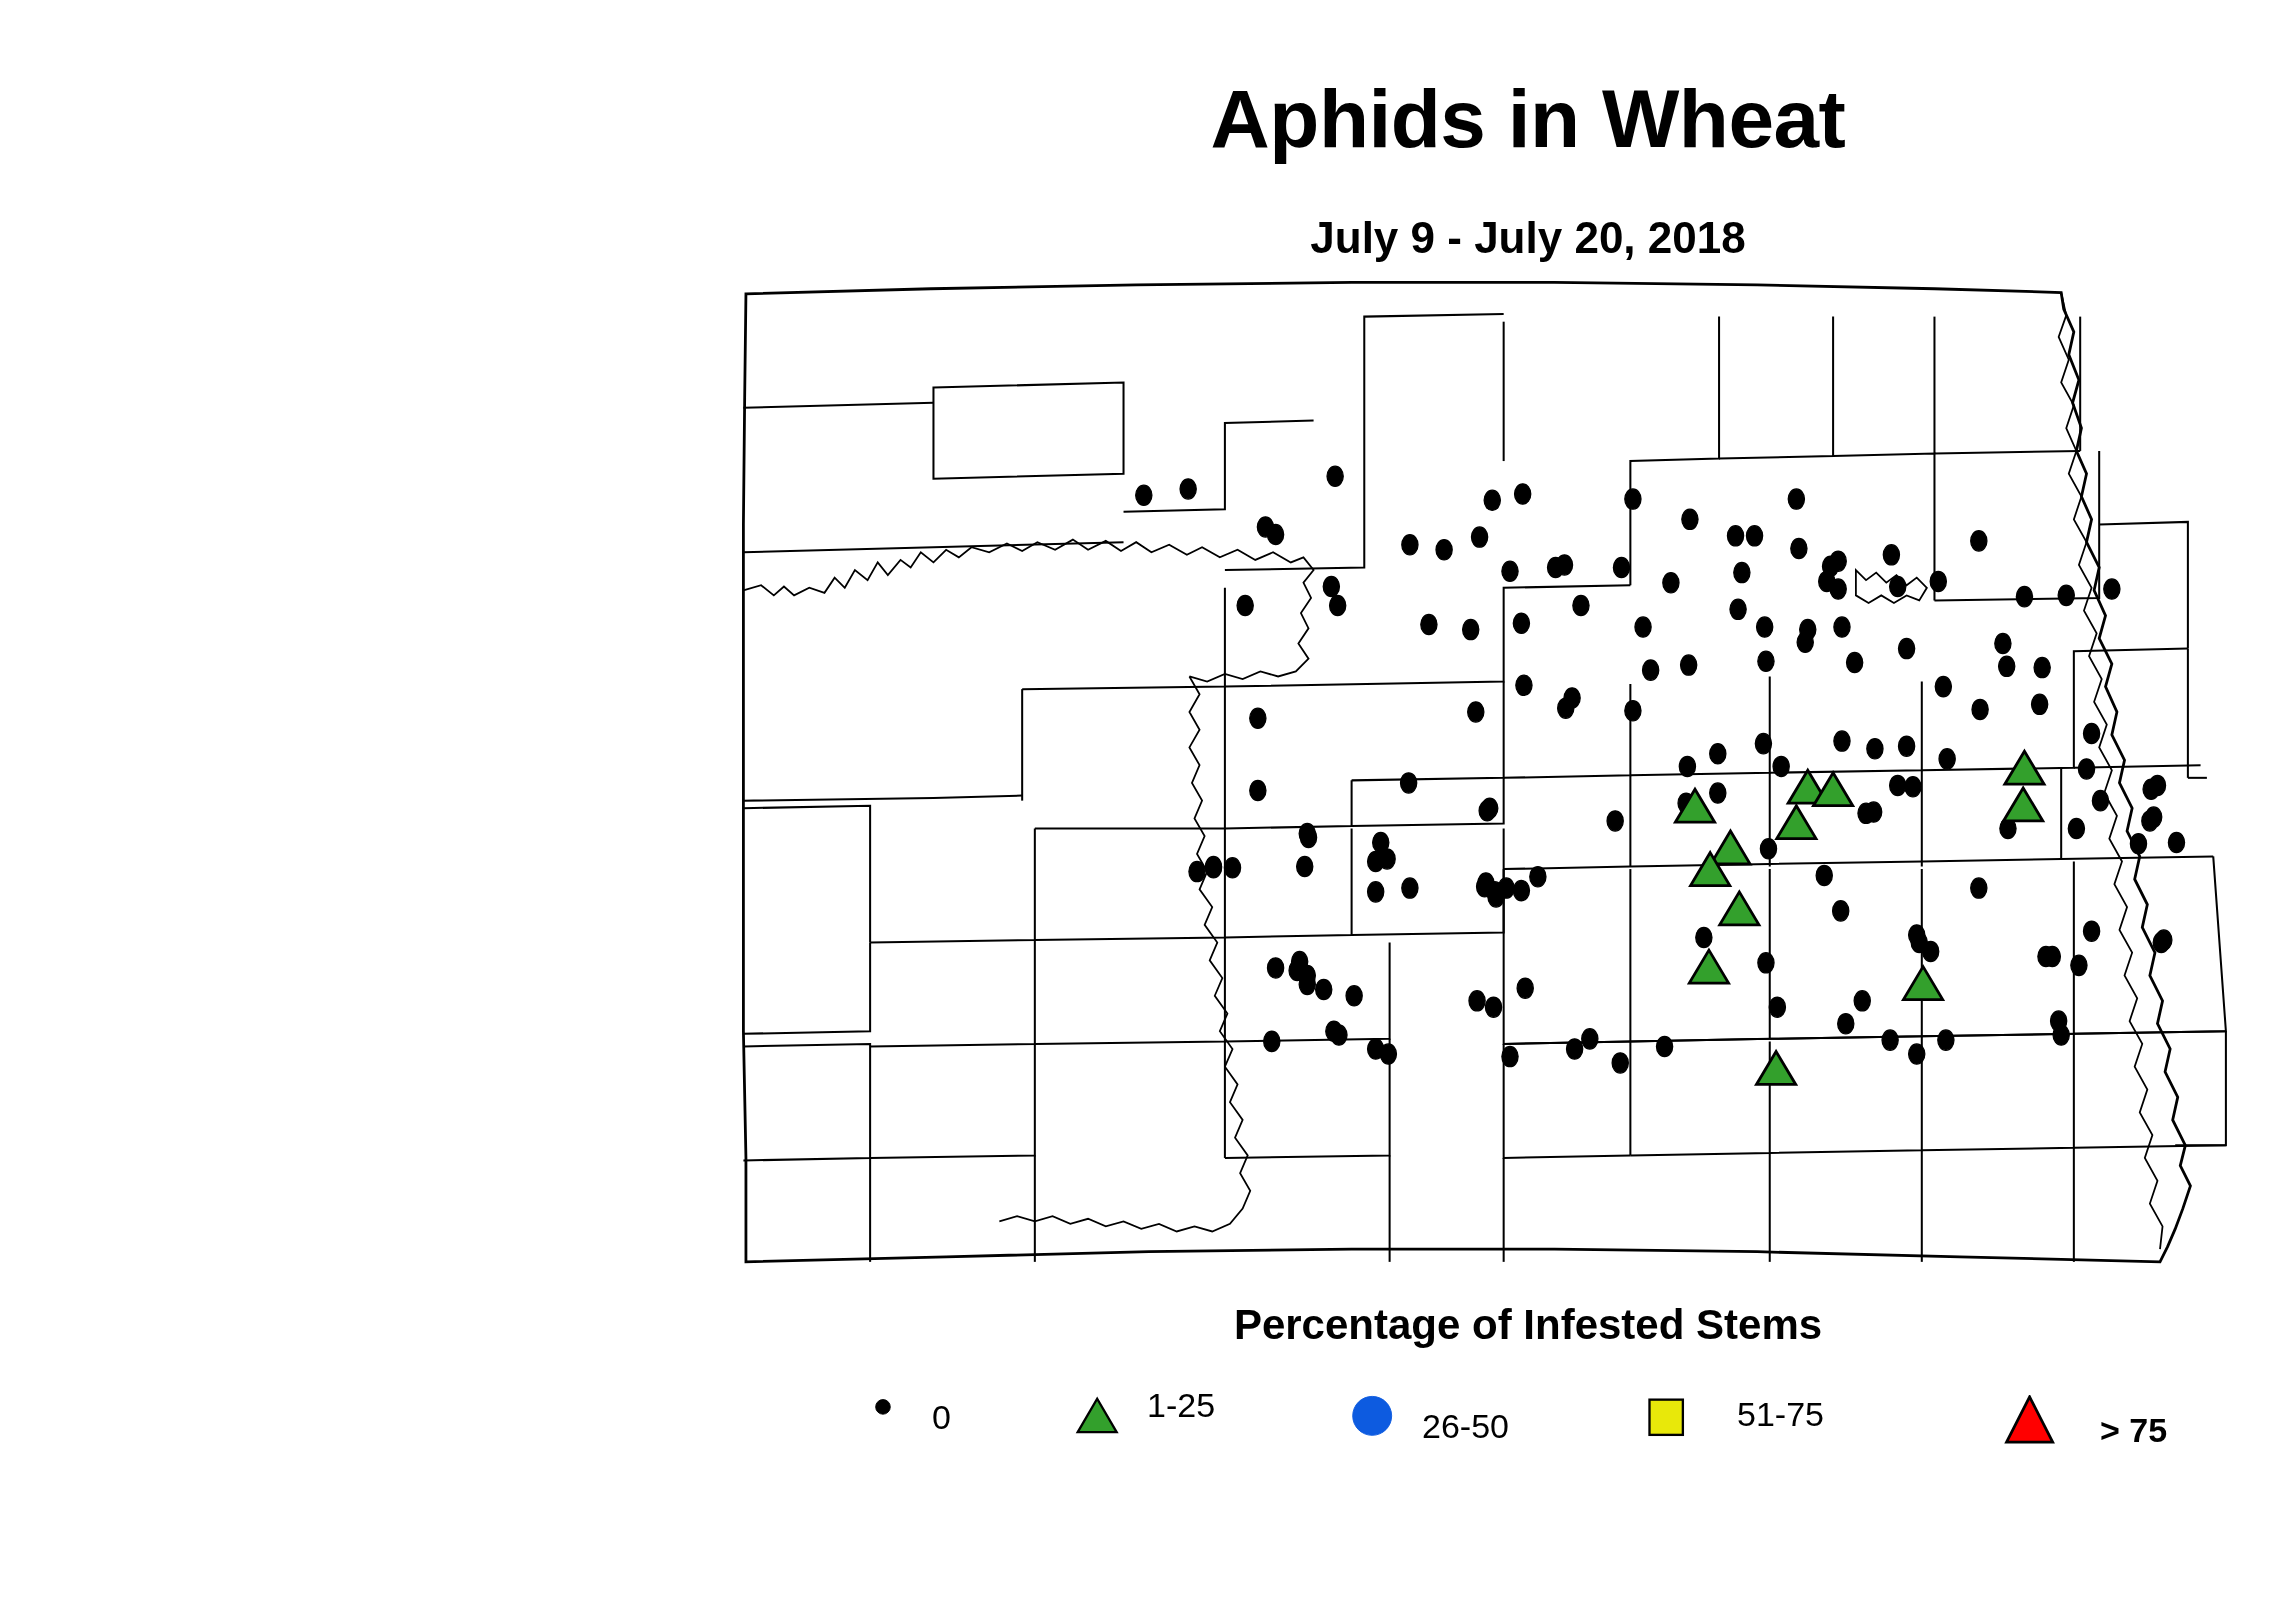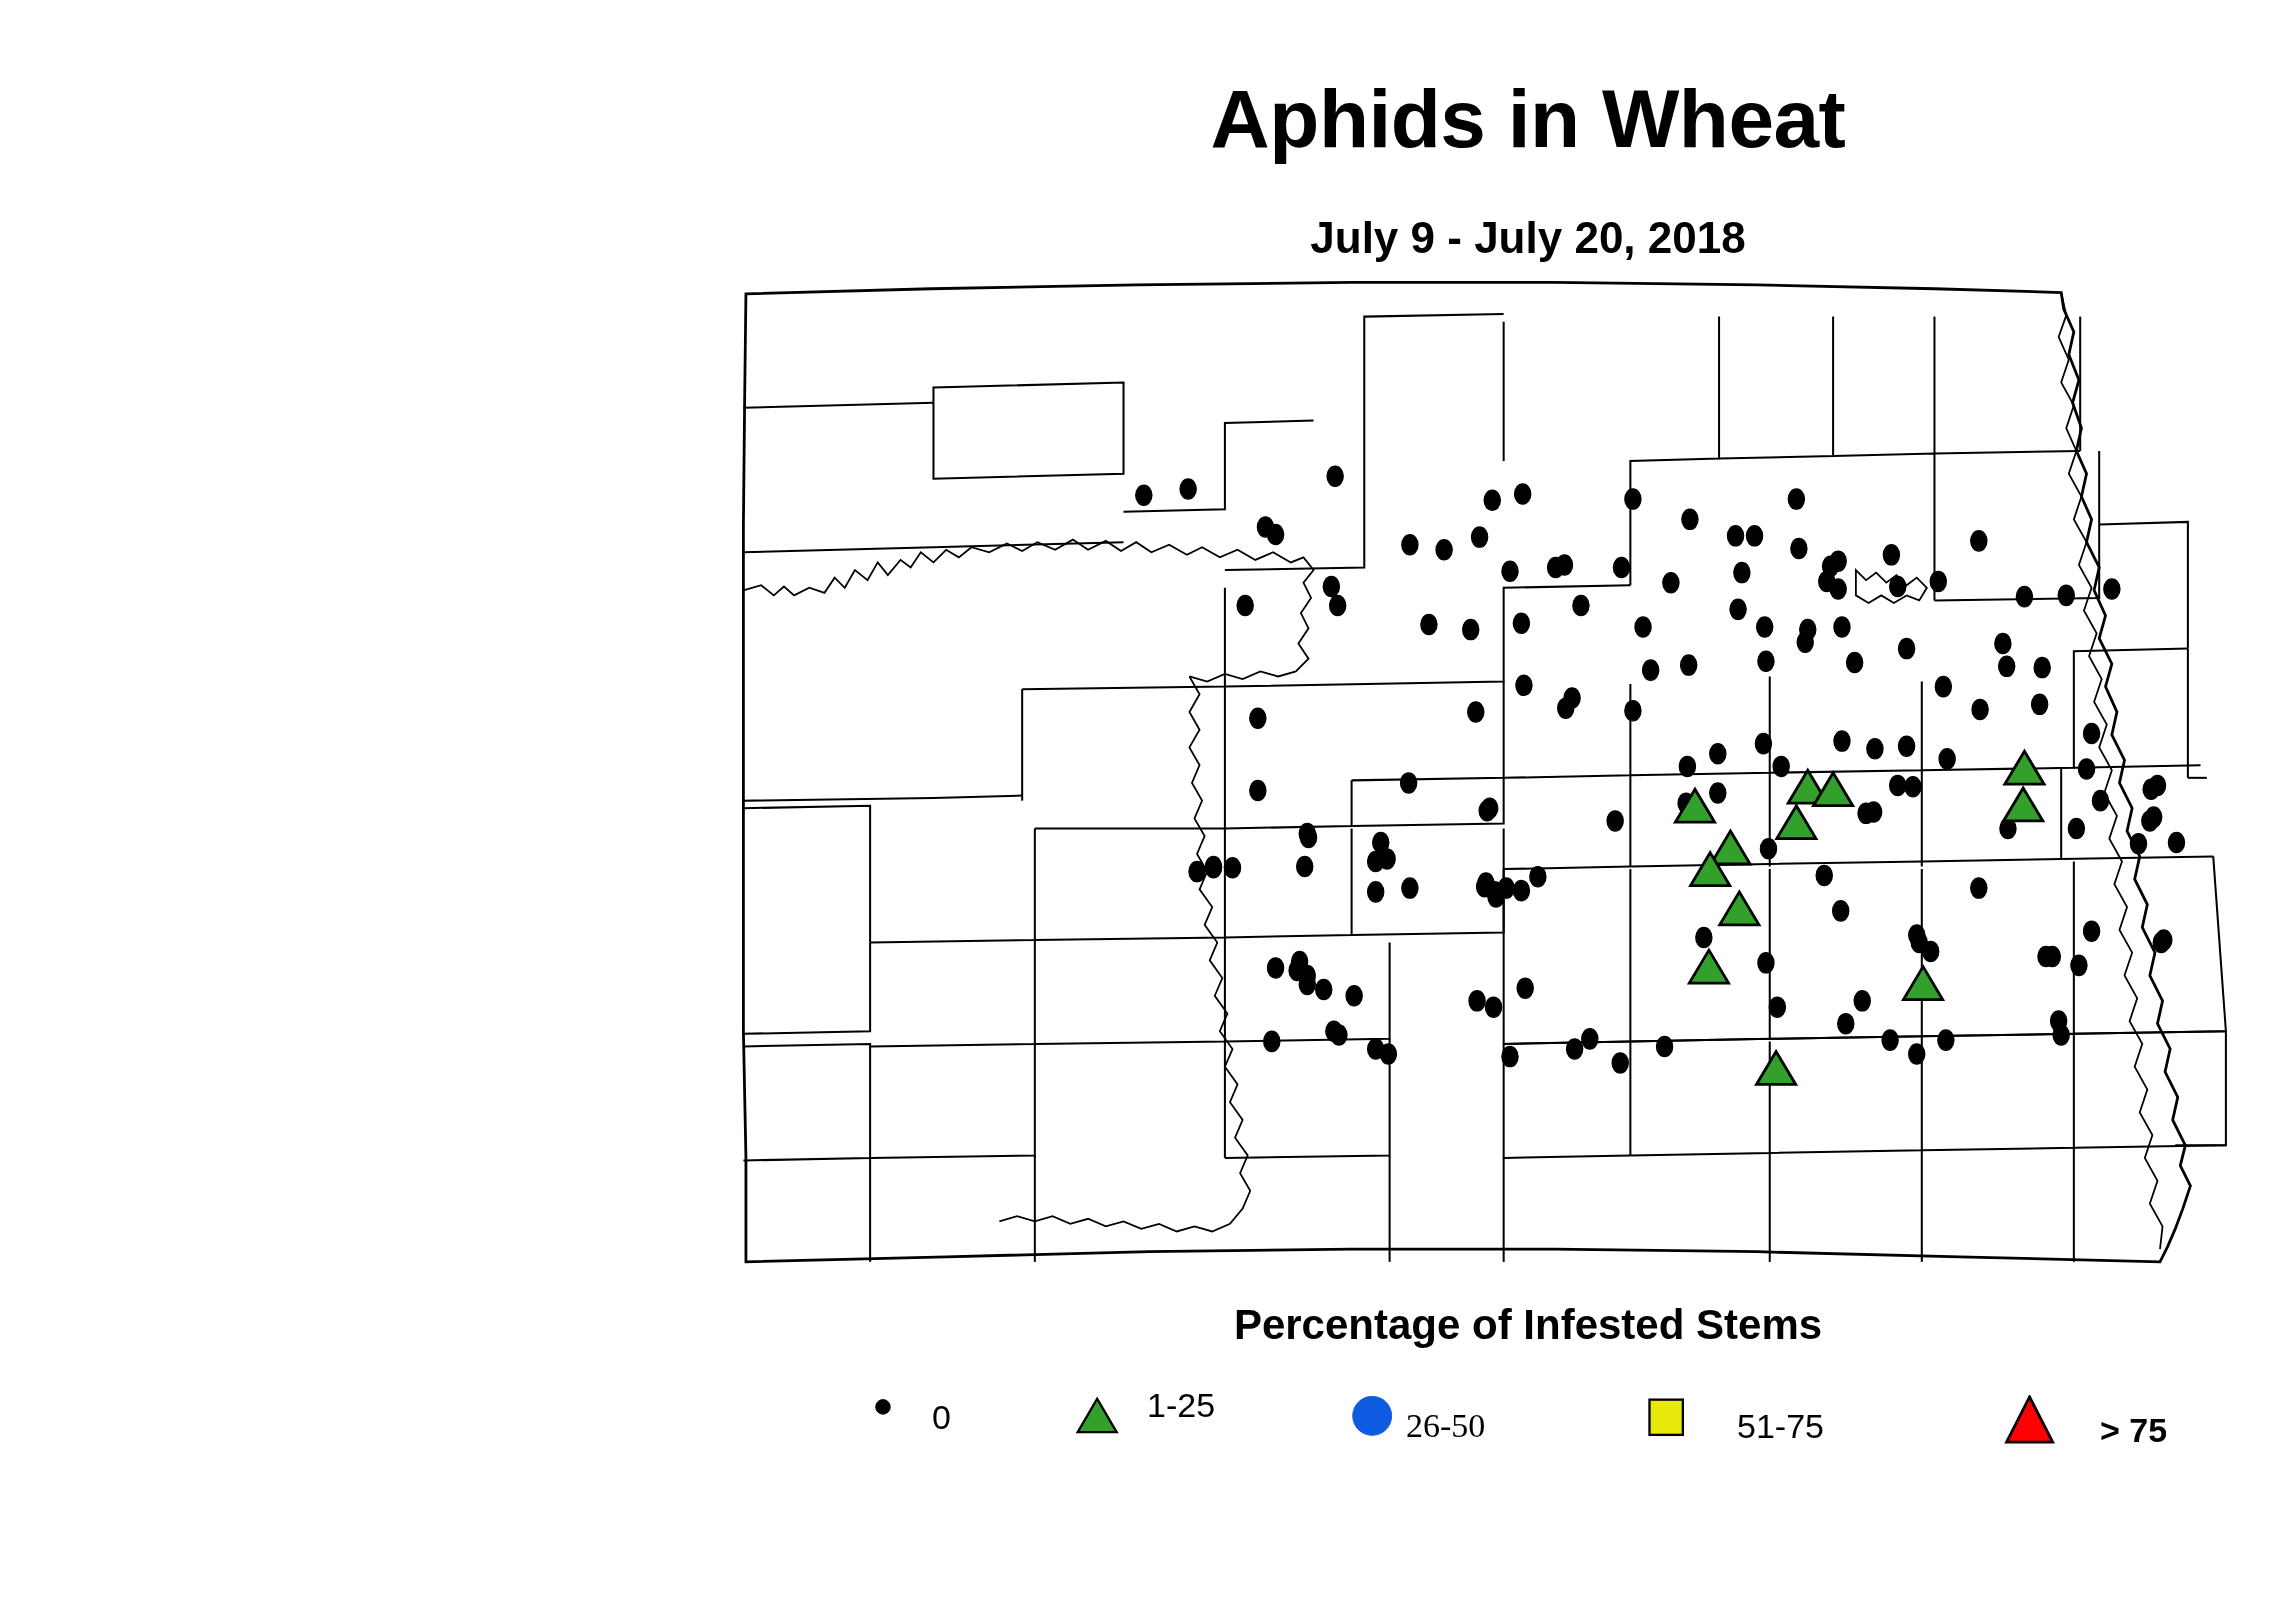--- a/index.html
+++ b/index.html
@@ -404,28 +404,28 @@
       <svg class="legend-sym" width="51" height="51" viewBox="0 0 110 110">
         <polygon points="50,8 92,80 8,80" fill="#33A02C" stroke="#000000" stroke-width="5"></polygon>
       </svg>
       <span class="legend-label" style="left:73px; top:6px;">1-25</span>
     </div>
 
     <div class="legend-item" style="left:477px;">
       <svg class="legend-sym" width="51" height="51" viewBox="0 0 110 110">
         <circle cx="50" cy="45" r="42" fill="#0D5BE0" stroke="#0D5BE0" stroke-width="2"></circle>
       </svg>
-      <span class="legend-label" style="left:57px; top:27px;font-family:Liberation Serif, serif;">26-50</span>
+      <span class="legend-label" style="left:73px; top:27px;">26-50</span>
     </div>
 
     <div class="legend-item" style="left:771px;">
       <svg class="legend-sym" width="51" height="51" viewBox="0 0 110 110">
         <rect x="14" y="10" width="72" height="76" fill="#E8E80A" stroke="#000000" stroke-width="5"></rect>
       </svg>
-      <span class="legend-label" style="left:94px; top:27px;">51-75</span>
+      <span class="legend-label" style="left:94px; top:15px;">51-75</span>
     </div>
 
     <div class="legend-item" style="left:1129px;">
       <svg class="legend-sym" width="60" height="60" viewBox="0 0 130 130">
         <polygon points="62,4 112,102 12,102" fill="#FF0000" stroke="#000000" stroke-width="6"></polygon>
       </svg>
       <span class="legend-label" style="left:99px; top:31px;font-weight:bold;">&gt; 75</span>
     </div>
   </div>
 

